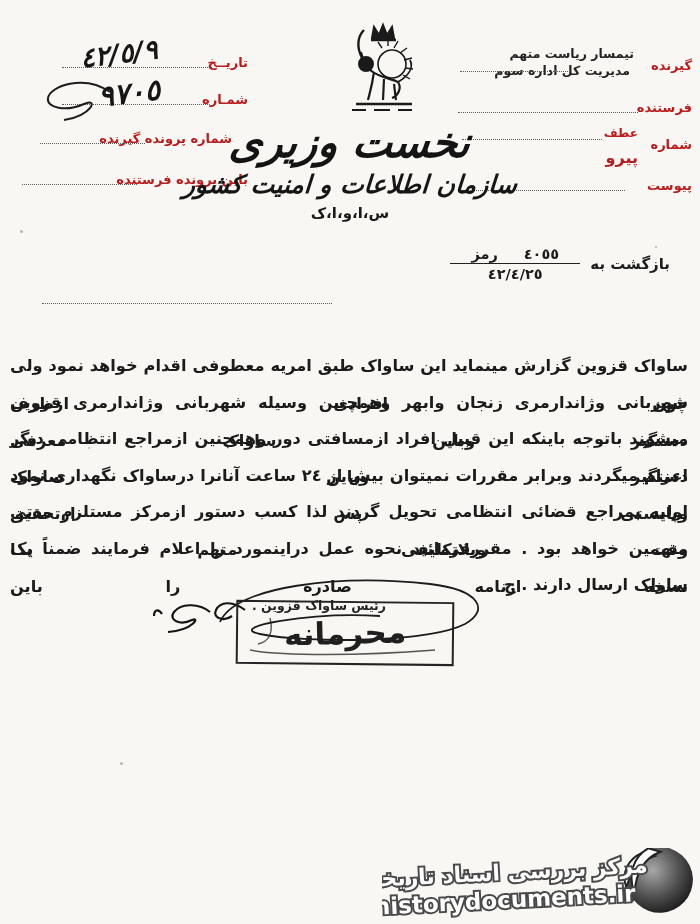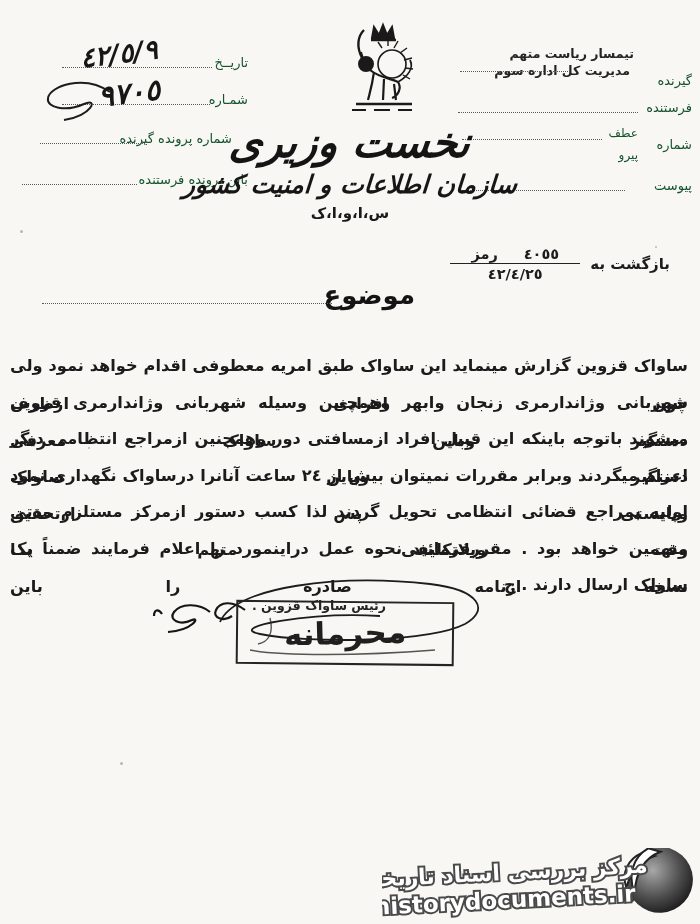--- a/index.html
+++ b/index.html
@@ -6,21 +6,21 @@
   .page{
     position:relative;
     width:700px;height:924px;
     background:#f8f7f3;
     overflow:hidden;
     font-family:"DejaVu Sans",sans-serif;
     color:#1c1c1c;
     direction:rtl;
   }
   .abs{position:absolute;}
-  .label{font-size:13px;font-weight:400;color:#14532d;white-space:nowrap;}
+  .label{font-size:13px;font-weight:700;color:#b91c1c;white-space:nowrap;}
   .dotline{border-bottom:1.6px dotted #5a5a5a;height:1px;}
   .hand{
     font-weight:700;color:#161616;white-space:nowrap;
     transform:rotate(-7deg);
     font-style:italic;
     letter-spacing:2px;
   }
   .typed-sm{font-size:12.5px;font-weight:700;color:#242424;white-space:nowrap;}
   .calli-1{
     font-size:42px;font-weight:700;font-style:italic;
@@ -75,32 +75,32 @@
   <svg class="abs" style="left:44px;top:78px;" width="70" height="44" viewBox="0 0 70 44">
     <path d="M66,14 C40,-4 6,8 4,20 C2,30 22,34 40,26 C55,19 48,38 20,42" fill="none" stroke="#1c1c1c" stroke-width="2"></path>
   </svg>
 
   <div class="abs label" style="right:468px;top:131px;">شماره پرونده گیرنده</div>
   <div class="abs dotline" style="left:40px;top:142px;width:105px;"></div>
 
   <div class="abs label" style="right:452px;top:172px;">باین پرونده فرستنده</div>
   <div class="abs dotline" style="left:22px;top:183px;width:115px;"></div>
 
-  <div class="abs label" style="right:8px;top:58px;margin-top:15px;">گیرنده</div>
+  <div class="abs label" style="right:8px;top:58px;">گیرنده</div>
   <div class="abs typed-sm" style="right:66px;top:46px;">تیمسار ریاست متهم</div>
   <div class="abs typed-sm" style="right:70px;top:63px;">مدیریت کل اداره سوم</div>
   <div class="abs dotline" style="left:460px;top:70px;width:110px;"></div>
 
   <div class="abs label" style="right:8px;top:100px;">فرستنده</div>
   <div class="abs dotline" style="left:458px;top:111px;width:180px;"></div>
 
   <div class="abs label" style="right:8px;top:137px;">شماره</div>
   <div class="abs label" style="right:62px;top:126px;font-size:12px;">عطف</div>
   <div class="abs dotline" style="left:462px;top:138px;width:140px;"></div>
-  <div class="abs label" style="right:62px;top:148px;font-size:12px;">پیرو</div>
+  <div class="abs label" style="right:62px;top:148px;font-size:16px;">پیرو</div>
 
   <div class="abs label" style="right:8px;top:178px;">پیوست</div>
   <div class="abs dotline" style="left:460px;top:189px;width:165px;"></div>
 
   <svg class="abs" style="left:328px;top:22px;" width="108" height="102" viewBox="0 0 108 102">
     <g stroke="#1a1a1a" fill="none" stroke-width="2">
 
       <path d="M44,16 L46,5 L51,13 L55,3 L59,13 L64,5 L66,16 Z" fill="#1a1a1a"></path>
       <path d="M43,18 h25" stroke-width="2.5"></path>
 
@@ -143,21 +143,20 @@
     <span class="frac">
       <span class="top">
         <span>٤٠٥٥</span>
         <span>رمز</span>
       </span>
       <span class="bar"></span>
       <span class="bot">٤٢/٤/٢٥</span>
     </span>
   </div>
 
-  <div class="abs subject" style="right:285px;top:280px;">موضوع</div>
   <div class="abs dotline" style="left:42px;top:302px;width:290px;"></div>
 
   <div class="bodytxt">
     <div class="bline">ساواک قزوین گزارش مینماید این ساواک طبق امریه معطوفی اقدام خواهد نمود ولی چون افرادی ازطرف</div>
     <div class="bline">شهربانی وژاندارمری زنجان وابهر وهمچنین وسیله شهربانی وژاندارمری قزوین دستگیر وباین ساواک معرفی</div>
     <div class="bline">میشوند باتوجه باینکه این قبیل افراد ازمسافتی دور وهمچنین ازمراجع انتظامی دیگر دستگیر وباین ساواک</div>
     <div class="bline">اعزام میگردند وبرابر مقررات نمیتوان بیش از ٢٤ ساعت آنانرا درساواک نگهداری نمود وبایستی پس ازتحقیق</div>
     <div class="bline">اولیه بمراجع قضائی انتظامی تحویل گردند لذا کسب دستور ازمرکز مستلزم مدتی وقت وبلاتکلیفی متهم یــا</div>
     <div class="bline">متهمین خواهد بود . مقررفرمائید نحوه عمل دراینمورد را اعلام فرمایند ضمناً یک نسخه ازنامه صادره را باین</div>
     <div class="bline last">ساواک ارسال دارند . ج</div>

